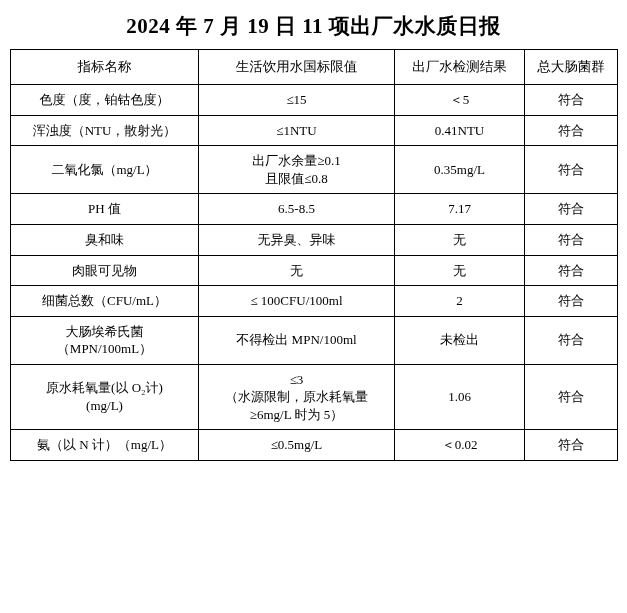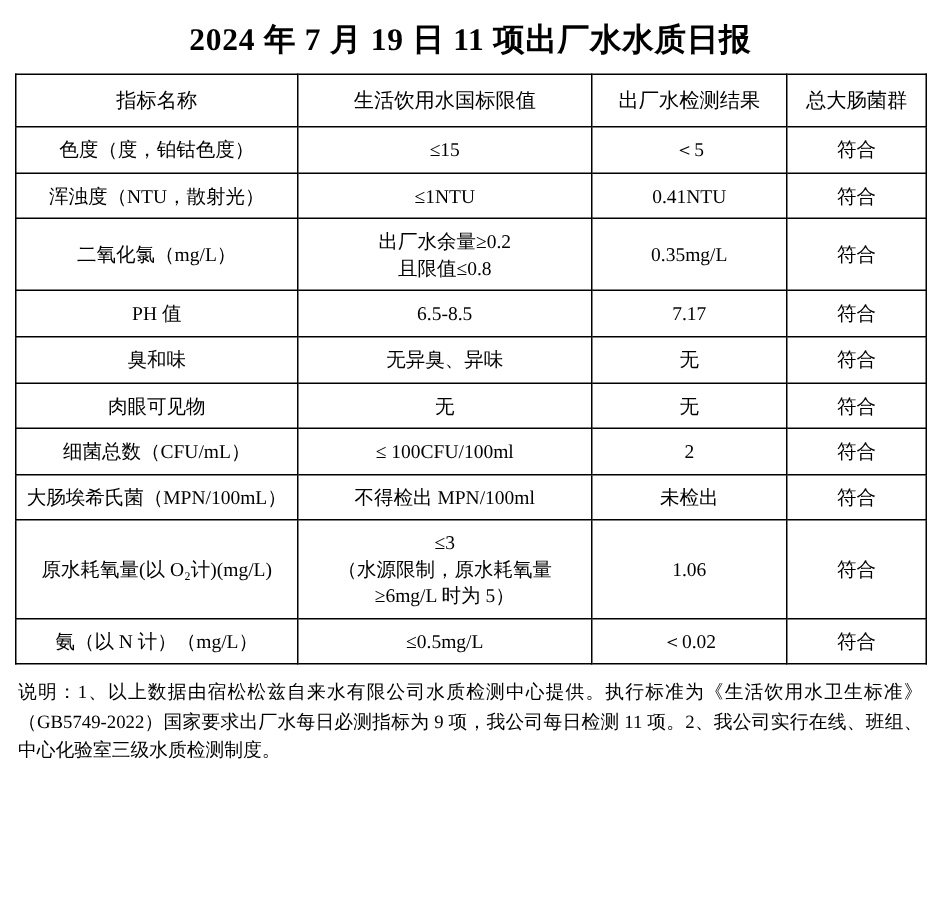--- a/index.html
+++ b/index.html
@@ -31,21 +31,21 @@
     width: 607px;
     border-collapse: collapse;
     table-layout: fixed;
   }
   table.quality-table td, table.quality-table th {
     border: 1px solid #000000;
     text-align: center;
     vertical-align: middle;
     font-size: 13px;
     font-weight: normal;
-    padding: 6px 2px;
+    padding: 6px 20px;
     line-height: 1.35;
     font-family: "Liberation Serif", "DejaVu Serif", serif;
   }
   table.quality-table thead td {
     font-size: 13.5px;
     padding: 8px 2px;
   }
   col.c0 { width: 188px; }
   col.c1 { width: 196px; }
   col.c2 { width: 130px; }
@@ -93,21 +93,21 @@
         <td>符合</td>
       </tr>
       <tr>
         <td>浑浊度（NTU，散射光）</td>
         <td class="cell-multiline">≤1NTU</td>
         <td>0.41NTU</td>
         <td>符合</td>
       </tr>
       <tr>
         <td>二氧化氯（mg/L）</td>
-        <td class="cell-multiline">出厂水余量≥0.2
+        <td class="cell-multiline">出厂水余量≥0.1
 且限值≤0.8</td>
         <td>0.35mg/L</td>
         <td>符合</td>
       </tr>
       <tr>
         <td>PH 值</td>
         <td class="cell-multiline">6.5-8.5</td>
         <td>7.17</td>
         <td>符合</td>
       </tr>
@@ -145,15 +145,14 @@
       </tr>
       <tr>
         <td>氨（以 N 计）（mg/L）</td>
         <td class="cell-multiline">≤0.5mg/L</td>
         <td>＜0.02</td>
         <td>符合</td>
       </tr>
     </tbody>
   </table>
 
-  <div class="note">说明：1、以上数据由宿松松兹自来水有限公司水质检测中心提供。执行标准为《生活饮用水卫生标准》（GB5749-2022）国家要求出厂水每日必测指标为 9 项，我公司每日检测 11 项。2、我公司实行在线、班组、中心化验室三级水质检测制度。</div>
 
 </div>
 
 </body></html>

